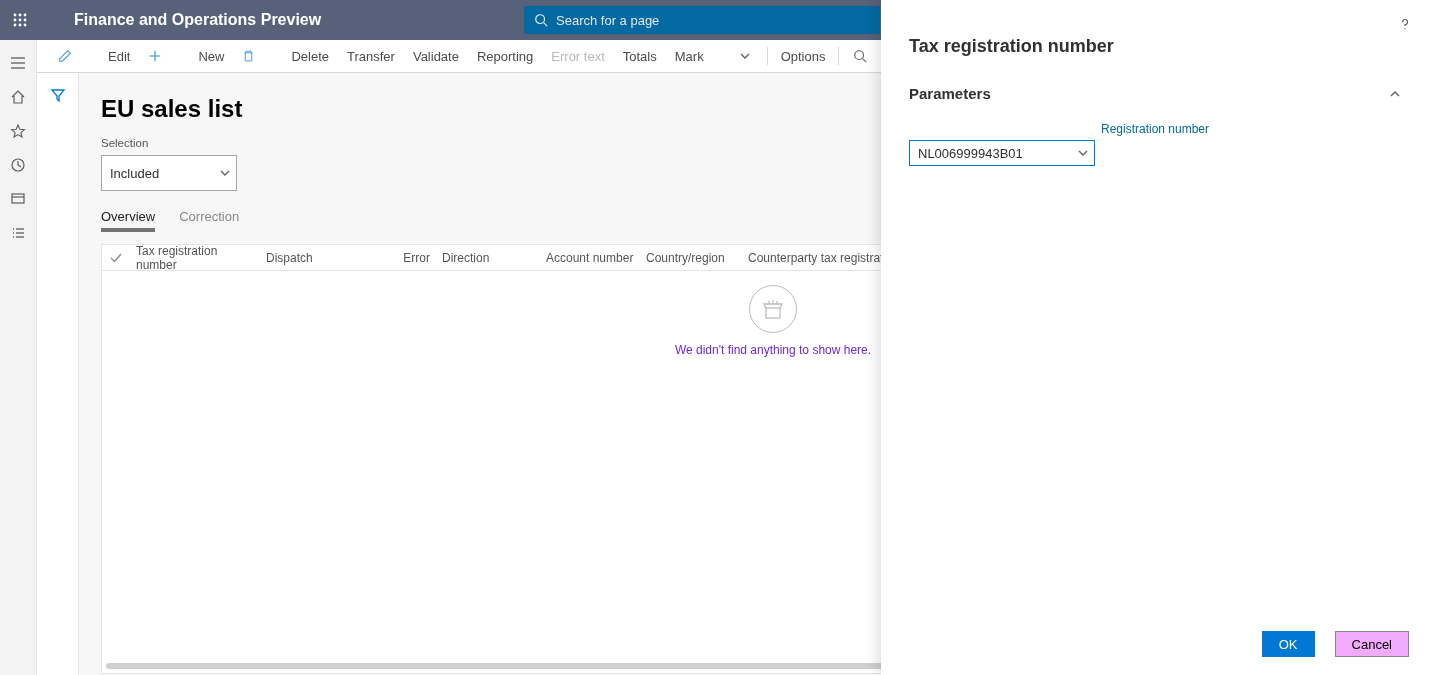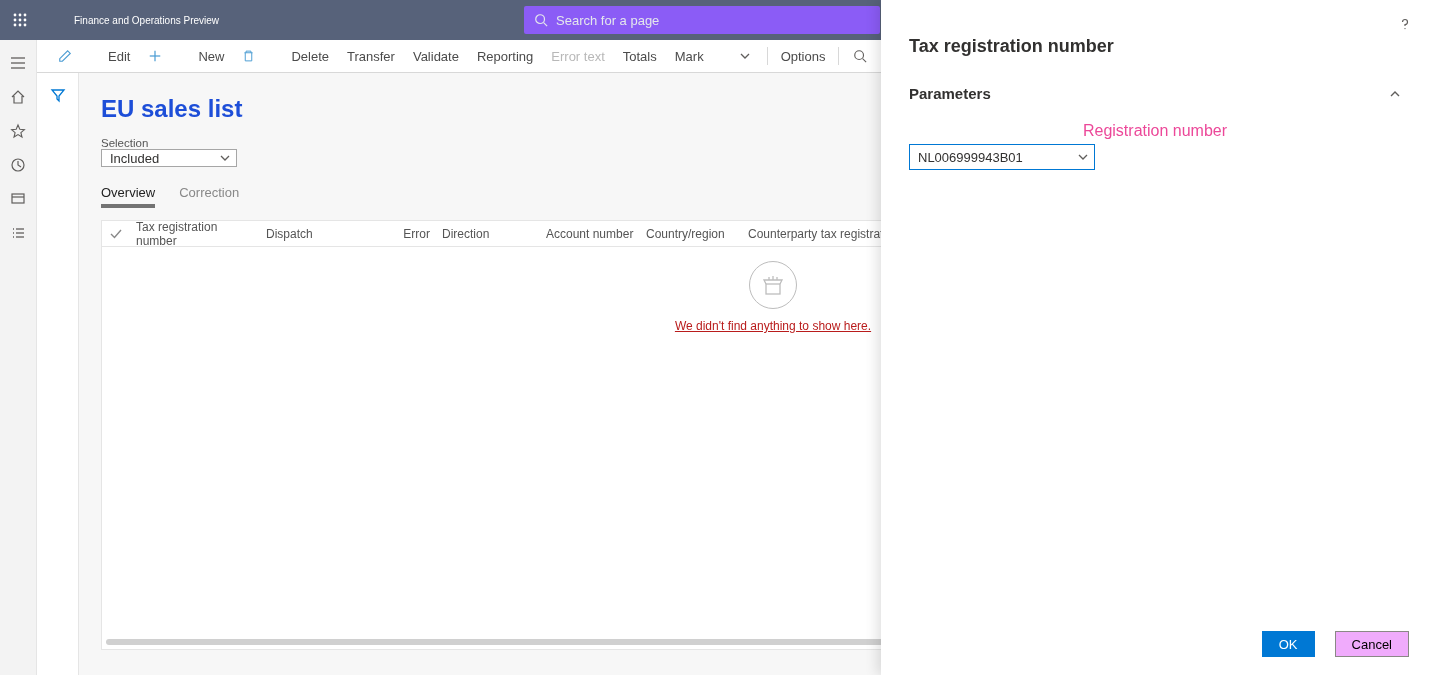--- a/index.html
+++ b/index.html
@@ -11,28 +11,28 @@
     background: #57627a;
     display: flex;
     align-items: center;
     color: #fff;
   }
   .appbar .waffle {
     width: 40px; height: 40px;
     display:flex; align-items:center; justify-content:center;
     cursor: pointer;
   }
-  .appbar .title { font-size: 10px; font-weight: 400; margin-left: 6px; padding-left: 28px; }
+  .appbar .title { font-size: 16px; font-weight: 700; margin-left: 6px; padding-left: 28px; }
   .appbar .searchbox {
     position: absolute;
     left: 524px;
     top: 6px;
     height: 28px;
     width: 356px;
-    background: #8b5cf6;
+    background: #0369a1;
     border-radius: 2px;
     display:flex;
     align-items:center;
     color: #e4e7ec;
     font-size: 13px;
     padding-left: 10px;
     cursor:text;
   }
   .appbar .searchbox svg { margin-right: 8px; }
 
@@ -78,25 +78,25 @@
     display:flex; flex-direction:column; align-items:center; padding-top:10px;
   }
   .filterrail .filtbtn { width:24px; height:24px; display:flex; align-items:center; justify-content:center; color:#0078d4; cursor:pointer;}
 
   
   .page {
     position:absolute; top:73px; left:79px; right:0; bottom:0;
     background:#f7f7f7;
     padding:22px 0 0 22px;
   }
-  .page h1 { font-size:24px; font-weight:600; color:#1d4ed8; }
+  .page h1 { font-size:24px; font-weight:600; color:#000000; }
   .sellabel { font-size:11.5px; color:#555; margin-top:14px;}
   .selbox {
-    margin-top:0;
-    width:136px; height:18px;
+    margin-top:6px;
+    width:136px; height:36px;
     border:1px solid #a6a6a6;
     background:#fff;
     display:flex; align-items:center;
     padding:0 6px 0 8px;
     font-size:13px; color:#323130;
     justify-content:space-between;
     cursor:pointer;
   }
 
   .tabs { display:flex; margin-top:18px; font-size:13px; }
@@ -116,21 +116,21 @@
     height:26px; border-bottom:1px solid #e5e5e5;
     display:flex; align-items:center;
     font-size:12px; color:#555;
   }
   .gridhead .col { padding:0 6px; }
   .gridhead .chkcol { width:28px; display:flex; justify-content:center; }
 
   .empty {
     position:absolute; top:40px; left:16px; right:0;
     display:flex; flex-direction:column; align-items:center;
-    color:#b91c1c; font-size:12px;text-decoration:underline;
+    color:#6d28d9; font-size:12px;
   }
   .empty .circleicon {
     width:48px; height:48px; border:1.5px solid #bdbdbd; border-radius:50%;
     display:flex; align-items:center; justify-content:center;
     margin-bottom:10px;
   }
 
   .grid .hscroll { position:absolute; left:4px; right:4px; bottom:4px; height:6px; background:#d0d0d0; border-radius:3px;}
 
   
@@ -150,21 +150,21 @@
   }
   .panel .paneltitle { font-size:18px; font-weight:600; color:#323130; padding:0 28px; margin-top:-12px;}
   .panel .section {
     margin-top:28px; padding:0 28px;text-align:center;
   }
   .panel .section .sechead {
     display:flex; justify-content:space-between; align-items:center;
     font-size:15px; font-weight:600; color:#323130;
     cursor:pointer;
   }
-  .panel .fieldlabel { font-size:16px; color:#ec4899; margin-top:20px;}
+  .panel .fieldlabel { font-size:12px; color:#0369a1; margin-top:20px;}
   .panel .dropdown {
     margin-top:4px;
     width:186px; height:26px;
     border:1px solid #0078d4;
     background:#fff;
     display:flex; align-items:center; justify-content:space-between;
     padding:0 6px 0 8px;
     font-size:13px; color:#323130;
     cursor:pointer;
   }

